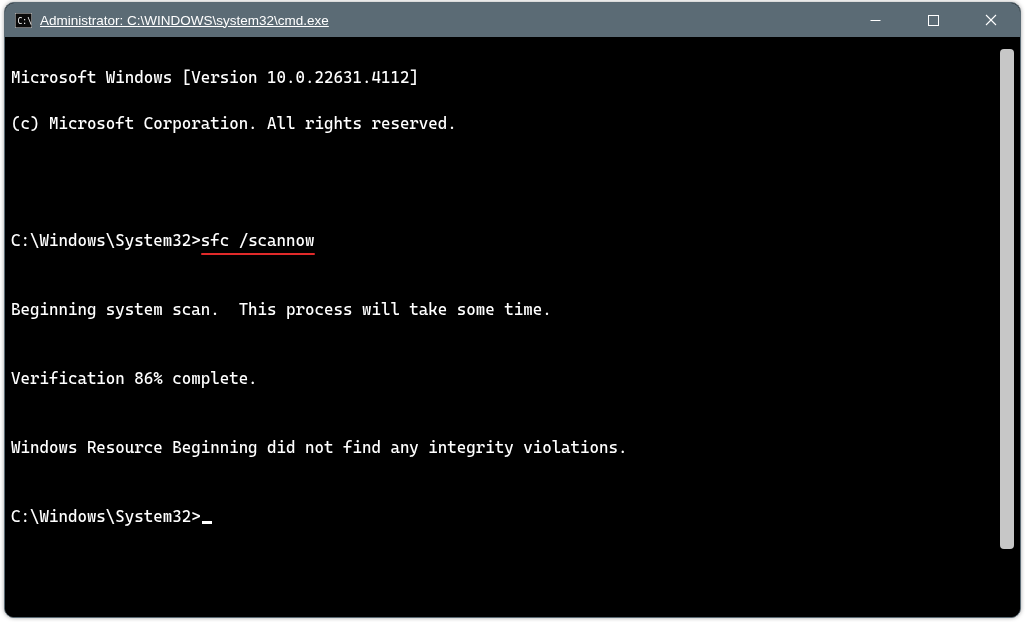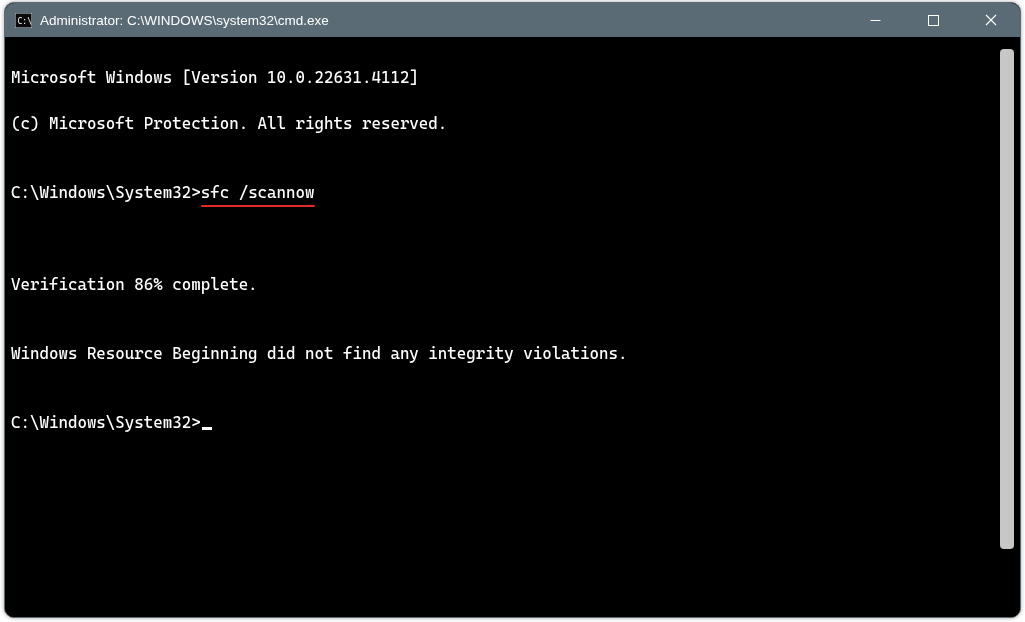--- a/index.html
+++ b/index.html
@@ -27,21 +27,21 @@
     color: #ffffff;
     padding: 0 0 0 10px;
     font-size: 13.5px;
     user-select: none;
   }
   .titlebar-icon {
     width: 17px; height: 15px;
     margin-right: 8px;
     display: inline-block;
   }
-  .titlebar-title { flex: 0 0 auto; white-space: nowrap; }
+  .titlebar-title { flex: 0 0 auto; white-space: nowrap; text-decoration: underline; }
   .titlebar-spacer { flex: 1 1 auto; }
   .win-controls { display: flex; height: 100%; }
   .win-btn {
     width: 58px; height: 100%;
     display: flex; align-items: center; justify-content: center;
     color: #ffffff;
   }
   .win-btn svg { display: block; }
   .terminal-wrap {
     position: absolute;
@@ -52,21 +52,21 @@
   .terminal {
     position: absolute;
     left: 6px; right: 24px; top: 6px; bottom: 6px;
     color: #ffffff;
     font-family: "Consolas","Cascadia Mono","Courier New",monospace;
     font-size: 16.2px;
     line-height: 23px;
     white-space: pre;
   }
   .line { display: block; }
-  .cmd { position: relative; display: inline-block; }
+  .cmd { position: relative; display: inline-block; margin-top: 48px; }
   .underline-red {
     position: absolute;
     left: 0; right: 0; bottom: -3px;
     height: 2.2px;
     background: #e12a2a;
     border-radius: 2px;
   }
   .cursor {
     display: inline-block;
     width: 10px; height: 3px;
@@ -118,24 +118,25 @@
           <line x1="1" y1="1" x2="11" y2="11" stroke="#ffffff" stroke-width="1.1"></line>
           <line x1="11" y1="1" x2="1" y2="11" stroke="#ffffff" stroke-width="1.1"></line>
         </svg>
       </div>
     </div>
   </div>
 
   <div class="terminal-wrap">
     <div class="terminal">
 <span class="line">Microsoft Windows [Version 10.0.22631.4112]</span>
-<span class="line">(c) Microsoft Protection. All rights reserved.</span>
+<span class="line">(c) Microsoft Corporation. All rights reserved.</span>
 <span class="line"></span>
 <span class="line"><span>C:\Windows\System32&gt;</span><span class="cmd"><span>sfc /scannow</span><span class="underline-red"></span></span></span>
 <span class="line"></span>
+<span class="line">Beginning system scan.  This process will take some time.</span>
 <span class="line"></span>
 <span class="line">Verification 86% complete.</span>
 <span class="line"></span>
 <span class="line">Windows Resource Beginning did not find any integrity violations.</span>
 <span class="line"></span>
 <span class="line"><span>C:\Windows\System32&gt;</span><span class="cursor"></span></span>
     </div>
   </div>
 
   <div class="scrollbar-track">

